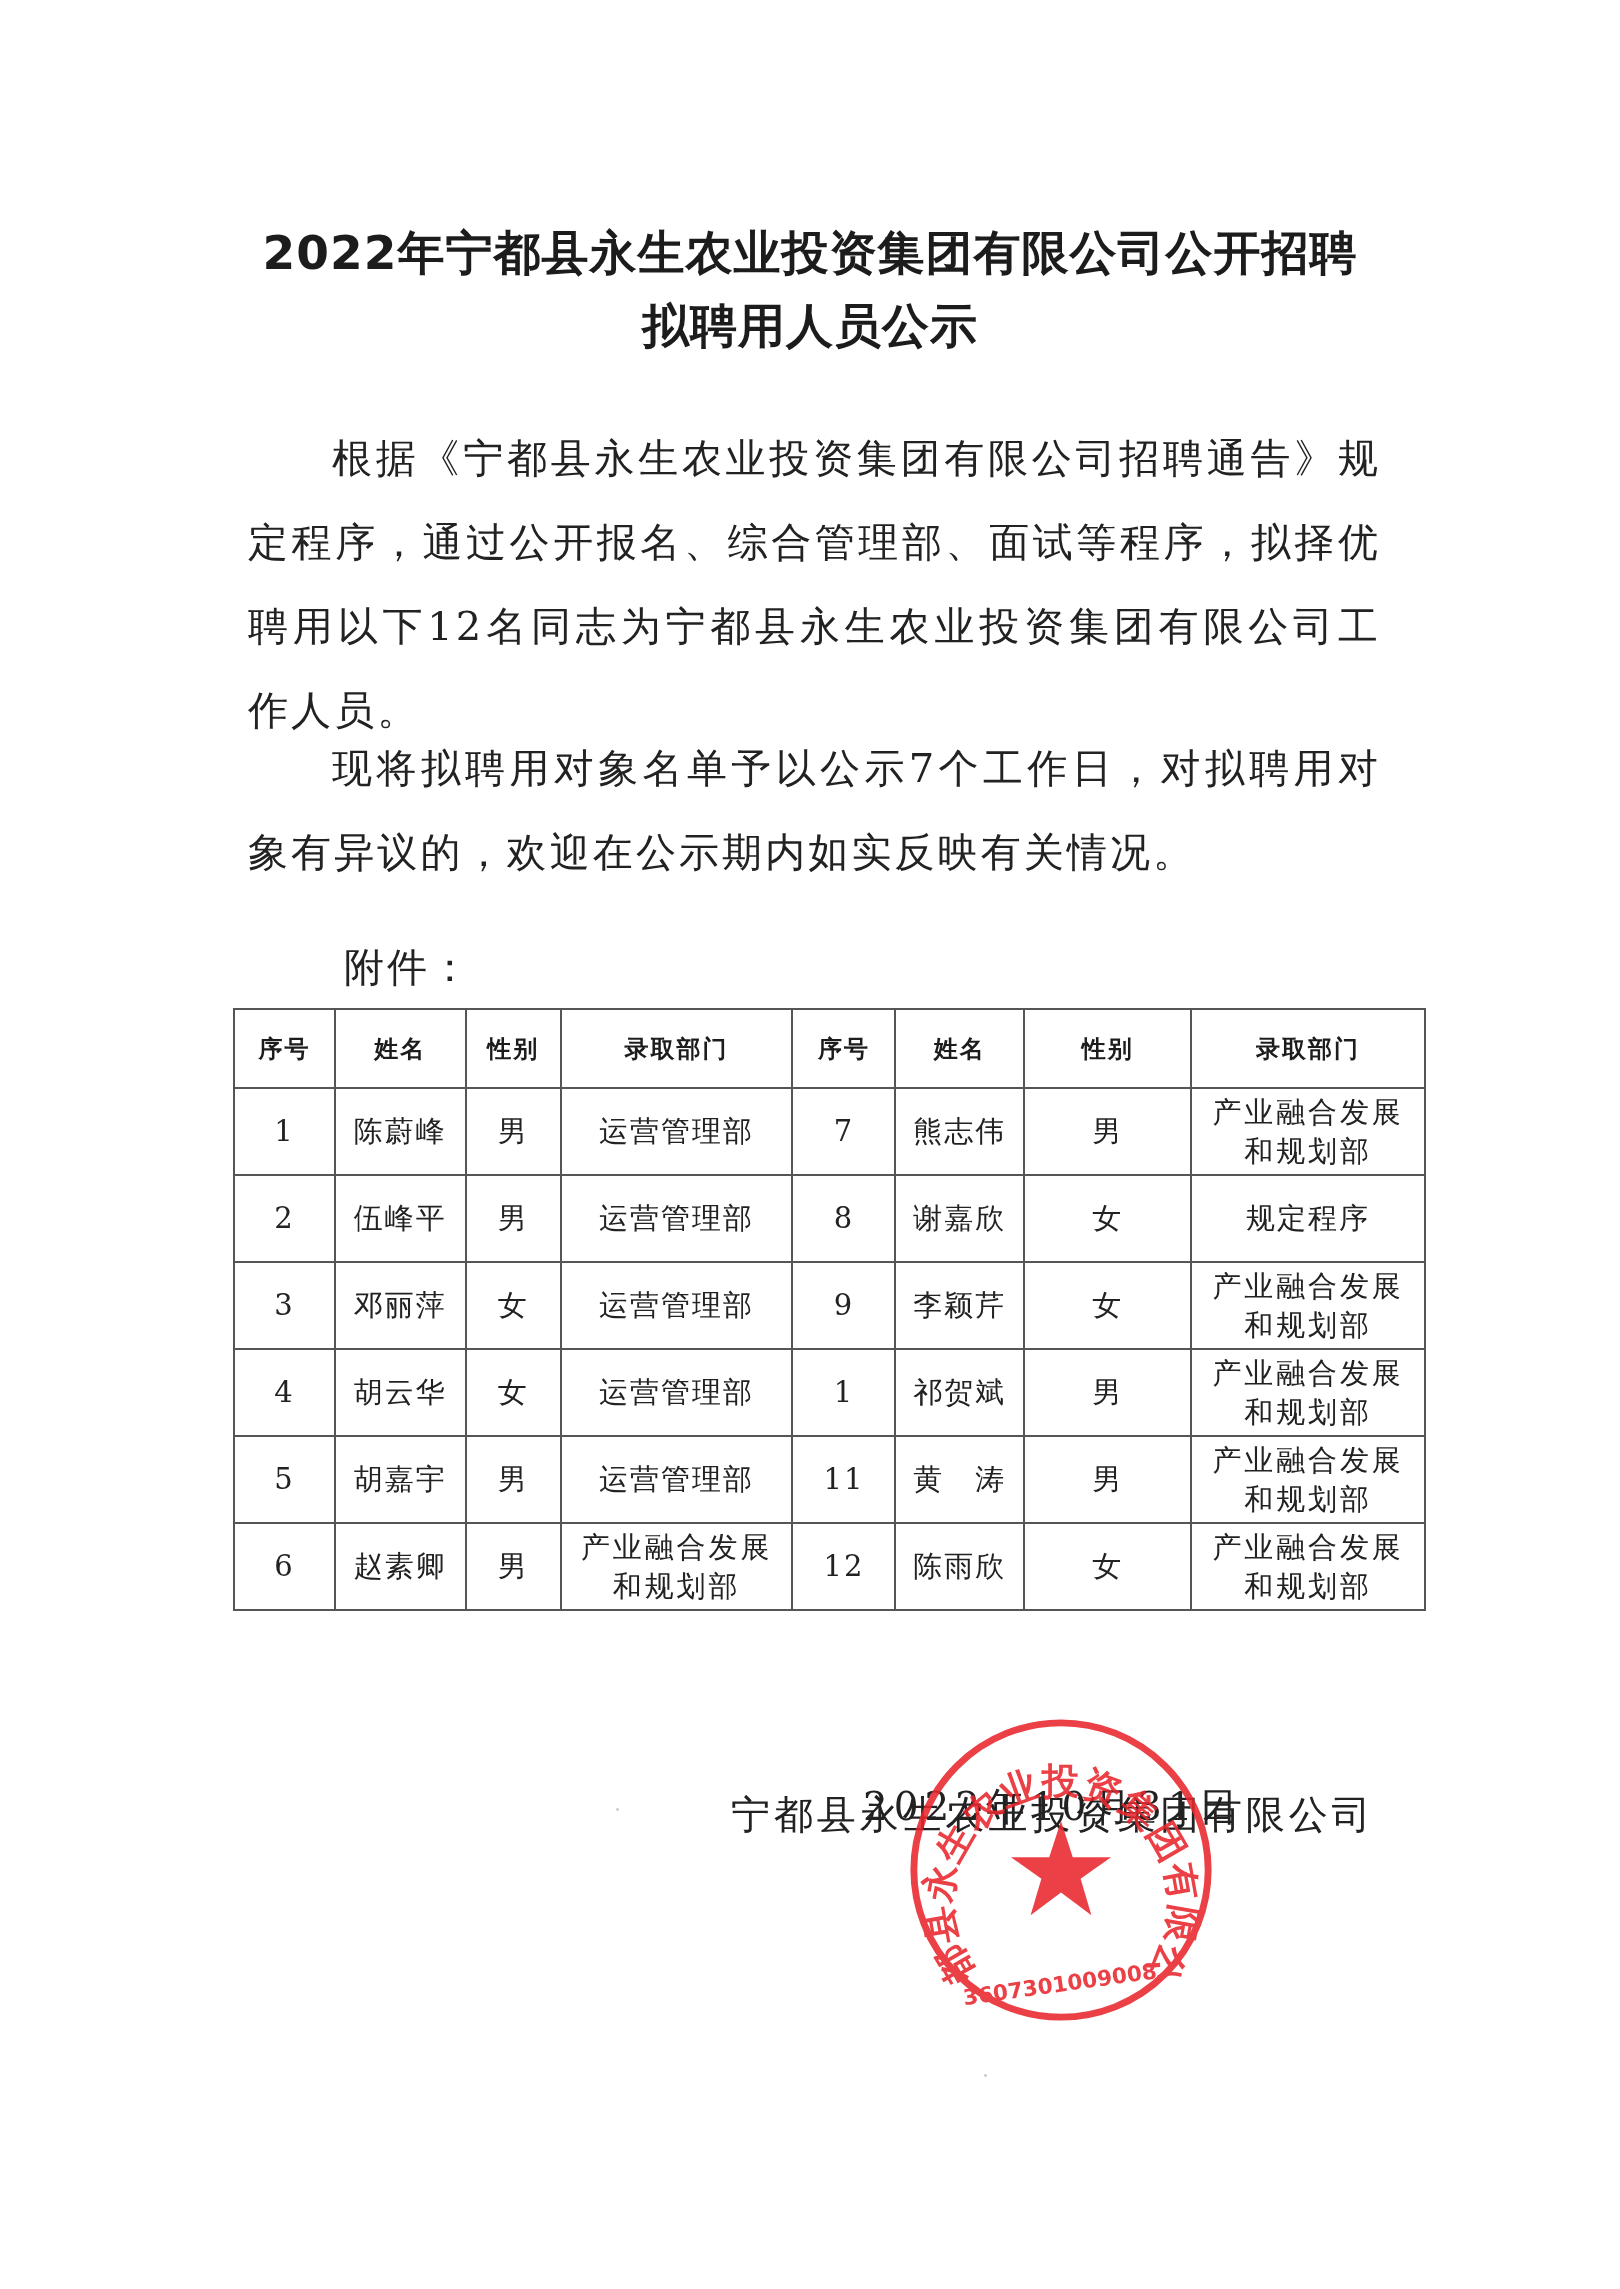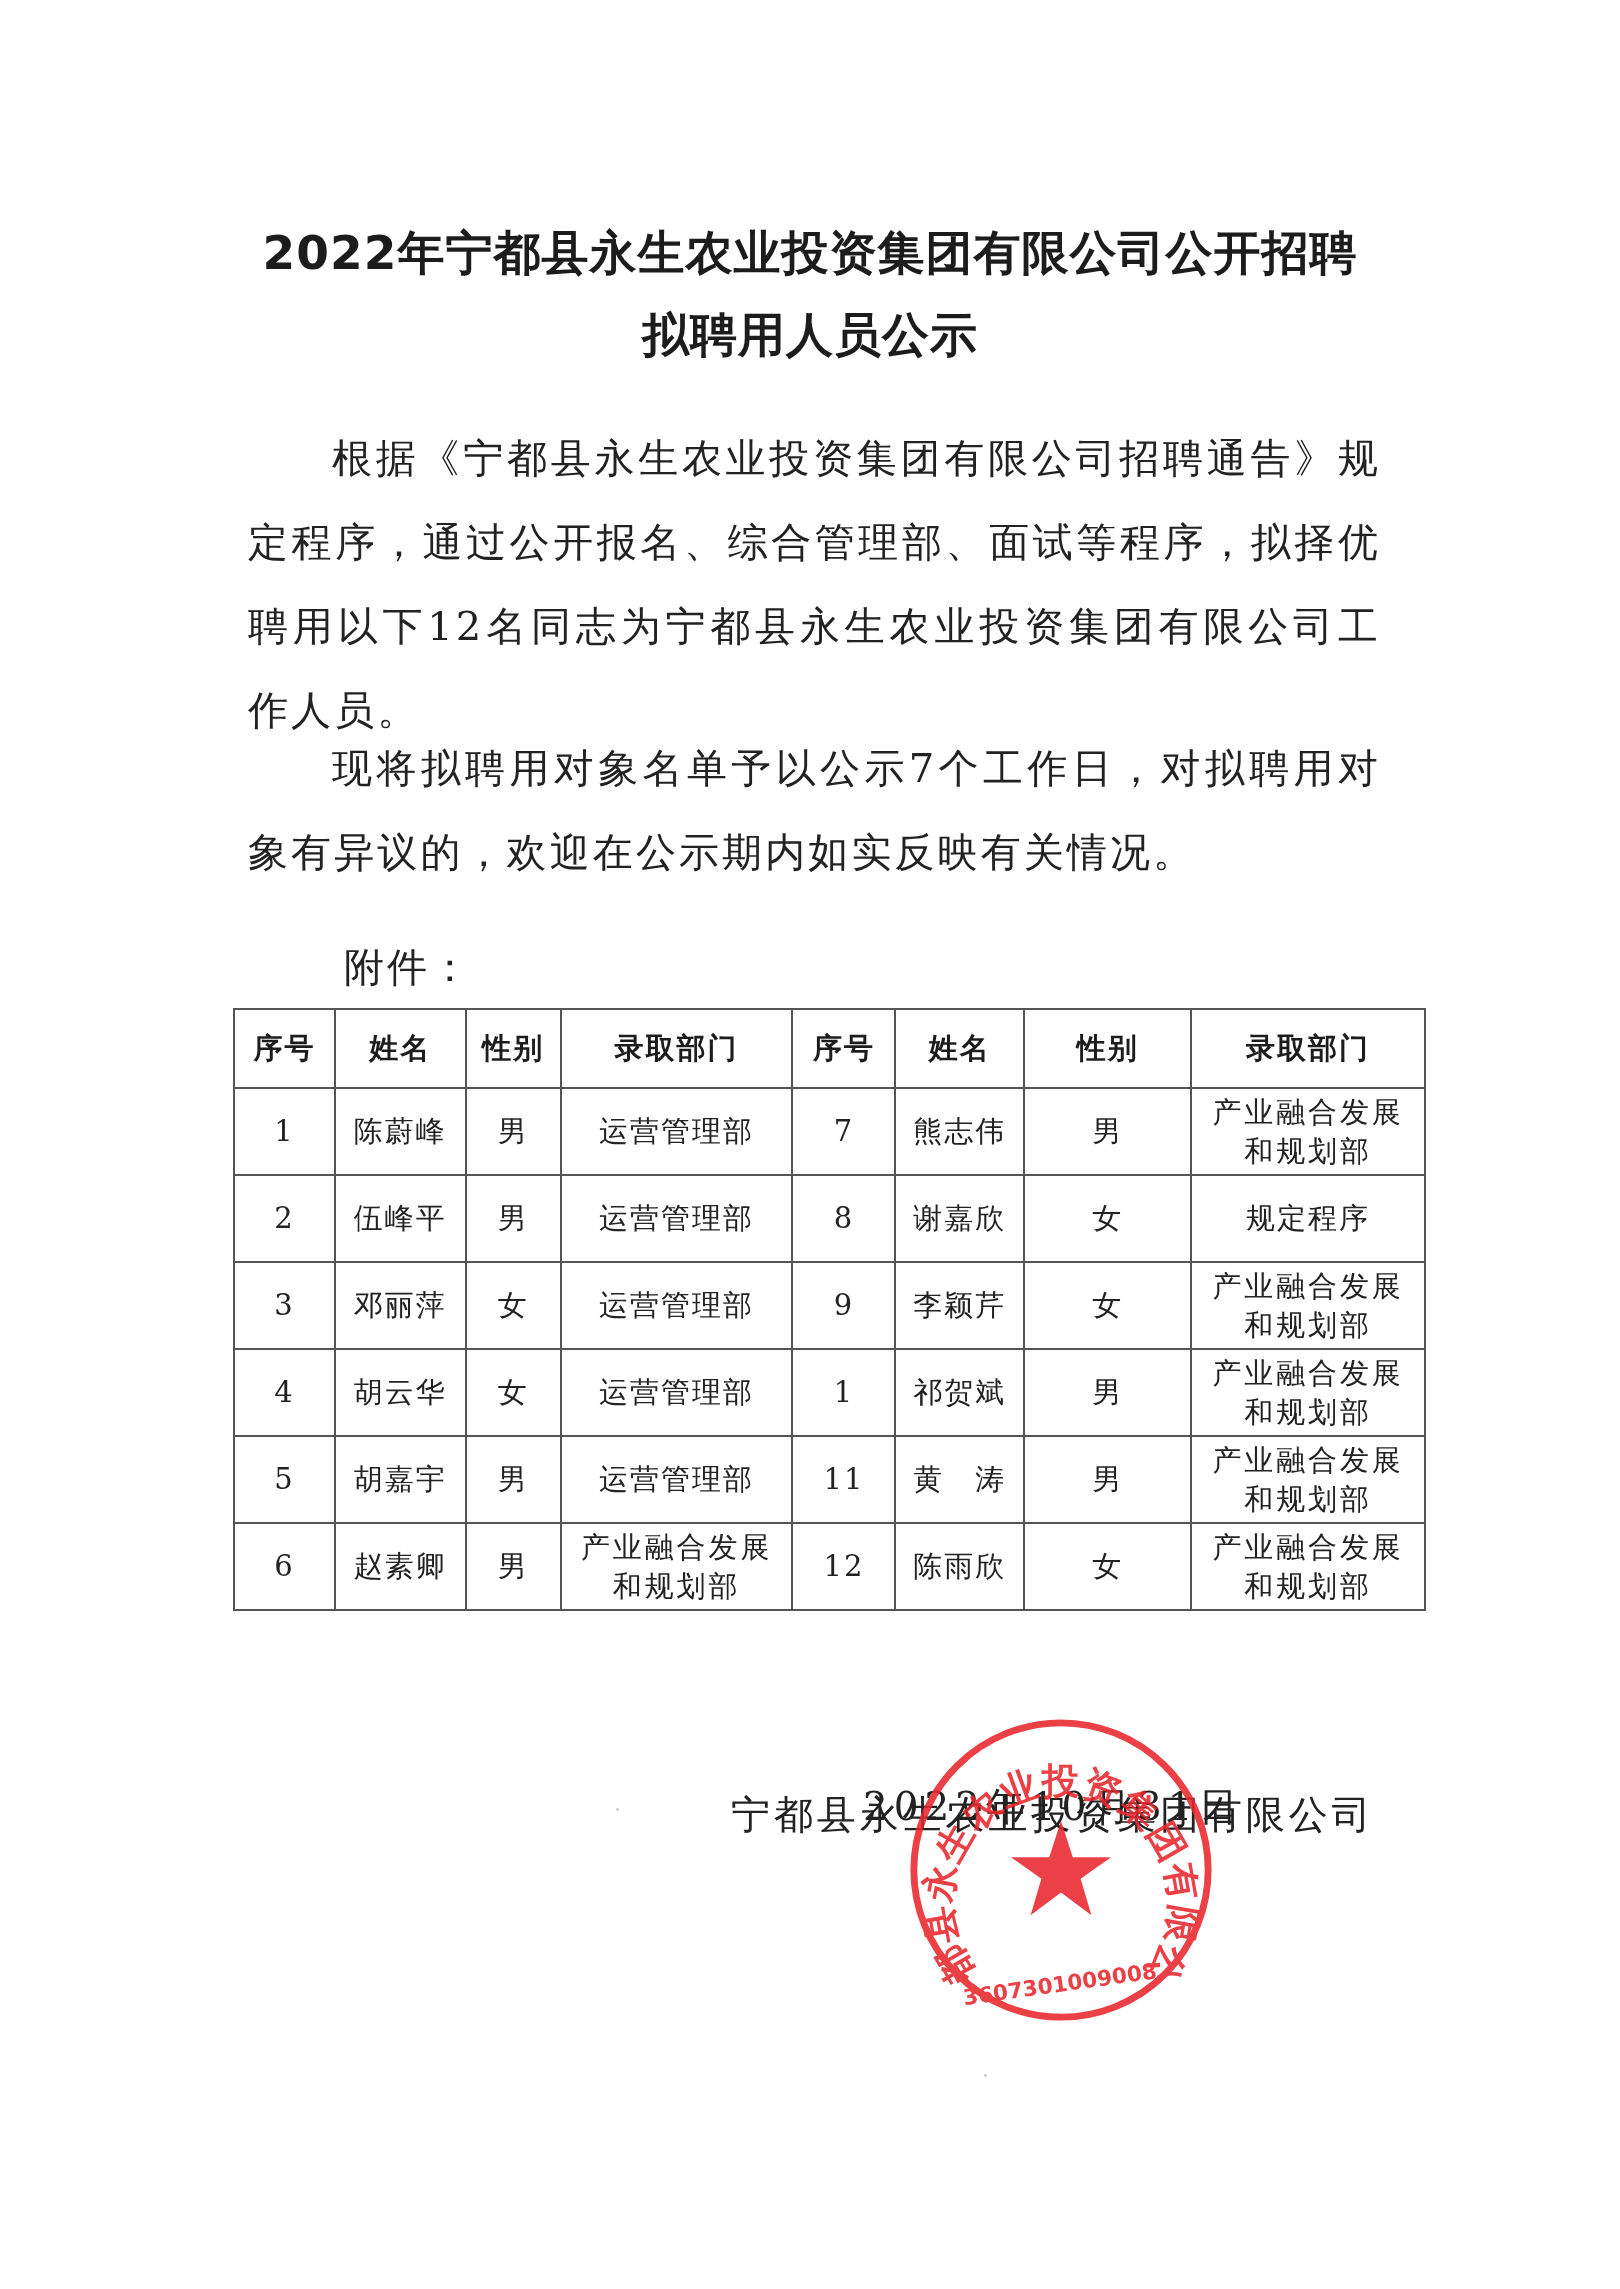--- a/index.html
+++ b/index.html
@@ -2,32 +2,32 @@
 <html><head>
 <meta charset="utf-8">
 <style>
   html, body { margin: 0; padding: 0; background: #ffffff; }
   body { width: 1620px; height: 2290px; position: relative; overflow: hidden;
          font-family: "DejaVu Serif", "Liberation Serif", serif; color: #1a1a1a; }
   .title { position: absolute; left: 0; width: 1620px; text-align: center;
            font-family: "DejaVu Sans", "Liberation Sans", sans-serif; font-weight: bold;
            font-size: 47px; color: #1c1c1c; letter-spacing: 1px; }
   .title.l1 { top: 222px; }
-  .title.l2 { top: 304px; }
+  .title.l2 { top: 295px; }
   .para { position: absolute; left: 248px; width: 1133px; font-size: 40px;
           line-height: 84px; text-align: justify; text-align-last: left; color: #222; }
   .p1 { top: 416px; text-indent: 84px; letter-spacing: 3.1px; }
   .p2 { top: 726px; text-indent: 84px; letter-spacing: 3.1px; }
   .p3 { top: 925px; left: 344px; letter-spacing: 2.9px; }
   table.roster { position: absolute; left: 233px; top: 1008px; width: 1193px;
                  border-collapse: collapse; font-size: 29px; color: #222; }
   table.roster td, table.roster th { border: 2px solid #555; text-align: center;
                  vertical-align: middle; padding: 0 3.9px; letter-spacing: 2px; }
   table.roster th { font-family: "DejaVu Sans", "Liberation Sans", sans-serif;
-                 font-weight: bold; height: 77px; font-size: 29px; color: #1c1c1c; }
+                 font-weight: bold; height: 77px; font-size: 24px; color: #1c1c1c; }
   table.roster td { height: 85px; line-height: 39px; }
   .sign { position: absolute; font-size: 39px; color: #222; letter-spacing: 3.9px; }
   .sign.org { left: 731px; top: 1788px; }
   .sign.date { left: 863px; top: 1780px; letter-spacing: 5.9px; }
   .stamp { position: absolute; left: 906px; top: 1715px; width: 310px; height: 310px;
            opacity: 0.88; }
   .spec { position: absolute; width: 2.9px; height: 2.9px; background: #999; border-radius: 50%; opacity: .5; }
 </style>
 </head>
 <body>

